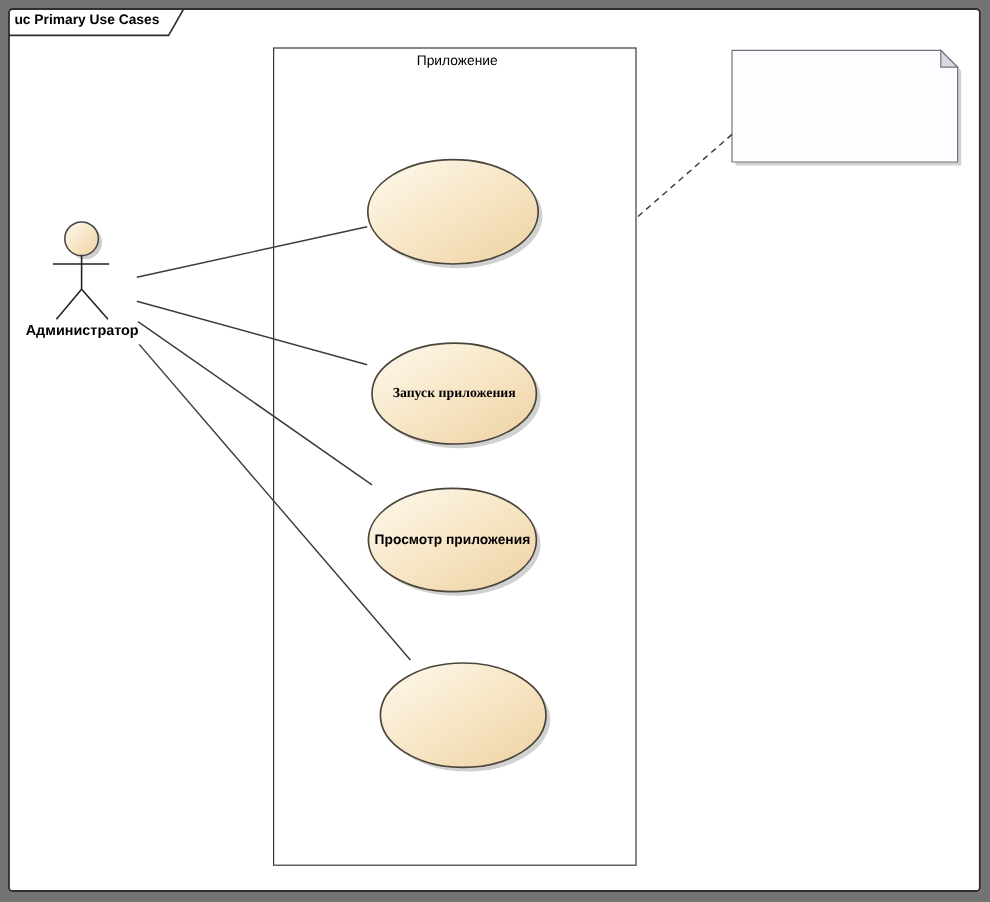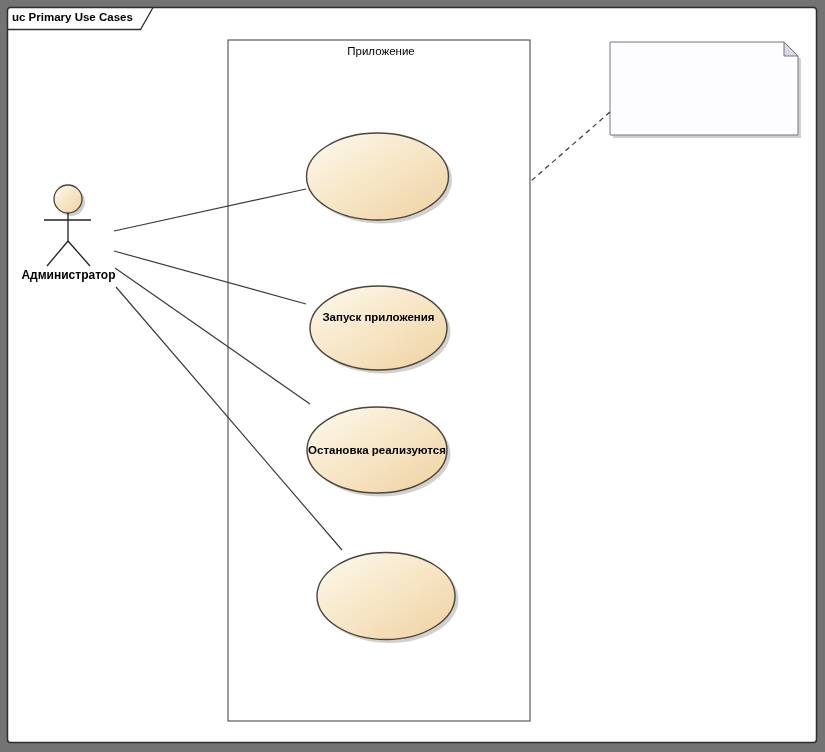--- a/index.html
+++ b/index.html
@@ -21,21 +21,21 @@
   .flexcenter{
     display:flex;align-items:center;justify-content:center;
     text-align:center;
   }
   .frame-title{left:12px;top:9px;font-weight:bold;font-size:11.5px;}
   .boundary-label{left:231px;top:43px;width:300px;text-align:center;}
   .note-text{left:617px;top:54px;width:178px;font-size:11.5px;line-height:16px;}
   .actor-label{left:19px;top:267px;width:99px;text-align:center;font-weight:bold;font-size:12px;}
   .uc-label{font-weight:bold;font-size:11.5px;}
   .uc1{left:307px;top:143px;width:141px;height:68px;}
-  .uc2{left:308px;top:284px;width:141px;height:66px;}
+  .uc2{left:308px;top:295px;width:141px;height:66px;font-family:Liberation Serif, serif;}
   .uc3{left:307px;top:416px;width:140px;height:68px;}
   .uc4{left:316px;top:562px;width:140px;height:68px;}
 </style>
 </head>
 <body>
 
 <div class="canvas">
 
   <svg width="825" height="752" viewBox="0 0 825 752">
     <defs>
@@ -88,15 +88,15 @@
   </svg>
 
   <div class="label frame-title">uc Primary Use Cases</div>
 
   <div class="label boundary-label">Приложение</div>
 
 
   <div class="label actor-label">Администратор</div>
 
   <div class="label flexcenter uc-label uc2">Запуск приложения</div>
-  <div class="label flexcenter uc-label uc3">Остановка реализуются</div>
+  <div class="label flexcenter uc-label uc3">Просмотр приложения</div>
 
 </div>
 
 </body></html>

